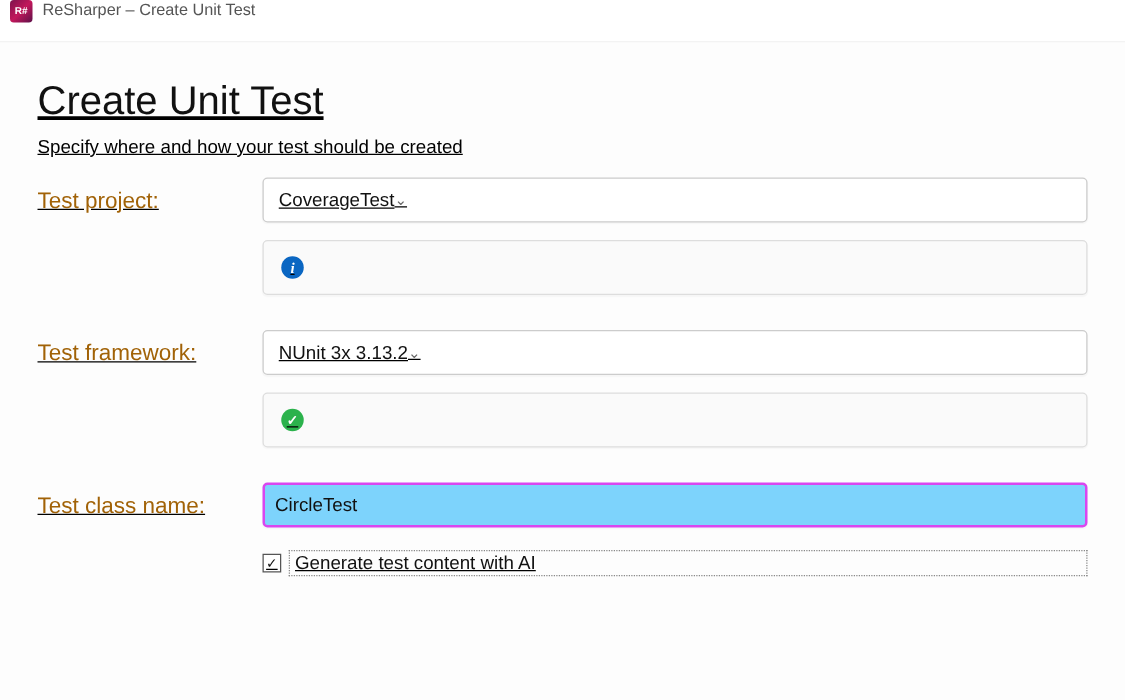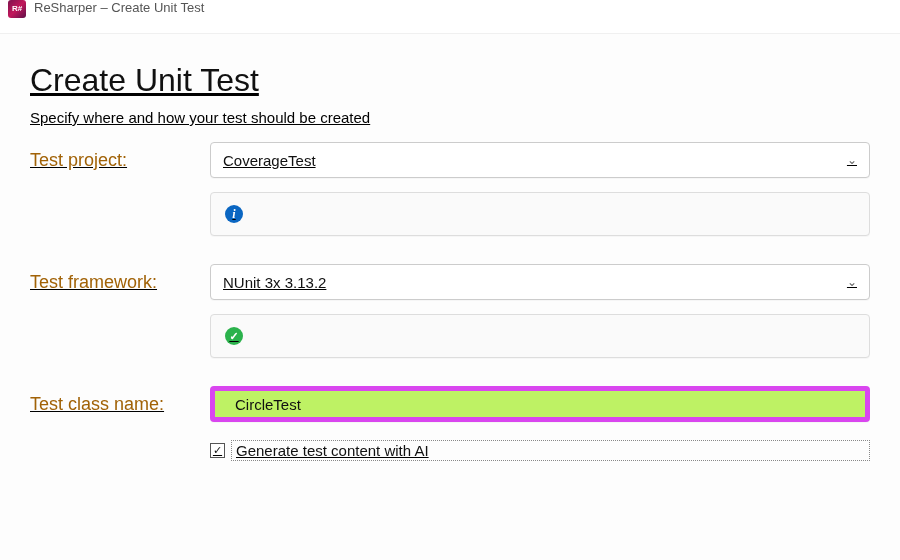--- a/index.html
+++ b/index.html
@@ -70,37 +70,37 @@
     }
     .dropdown {
       width: 100%;
       height: 36px;
       border: 1px solid #ccc;
       border-radius: 4px;
       background: #ffffff;
       padding: 0 12px;
       display: flex;
       align-items: center;
-      justify-content: space-between;
+      justify-content: flex-start;
       font-size: 15px;
       color: #111;
       cursor: pointer;
       box-shadow: 0 1px 1px rgba(0,0,0,0.03);
     }
     .chevron {
       color: #666;
       font-size: 12px;
     }
     .text-input {
       width: 100%;
       height: 36px;
-      border: 5px solid #d946ef;
+      border: 2px solid #d946ef;
       border-radius: 4px;
-      background: #bef264;
-      padding: 0 20px;
+      background: #7dd3fc;
+      padding: 0 8px;
       font-size: 15px;
       color: #111;
       font-family: inherit;
       outline: none;
       box-shadow: 0 1px 1px rgba(0,0,0,0.03);
     }
     .info-box {
       margin-left: 180px;
       border: 1px solid #ddd;
       border-radius: 4px;

